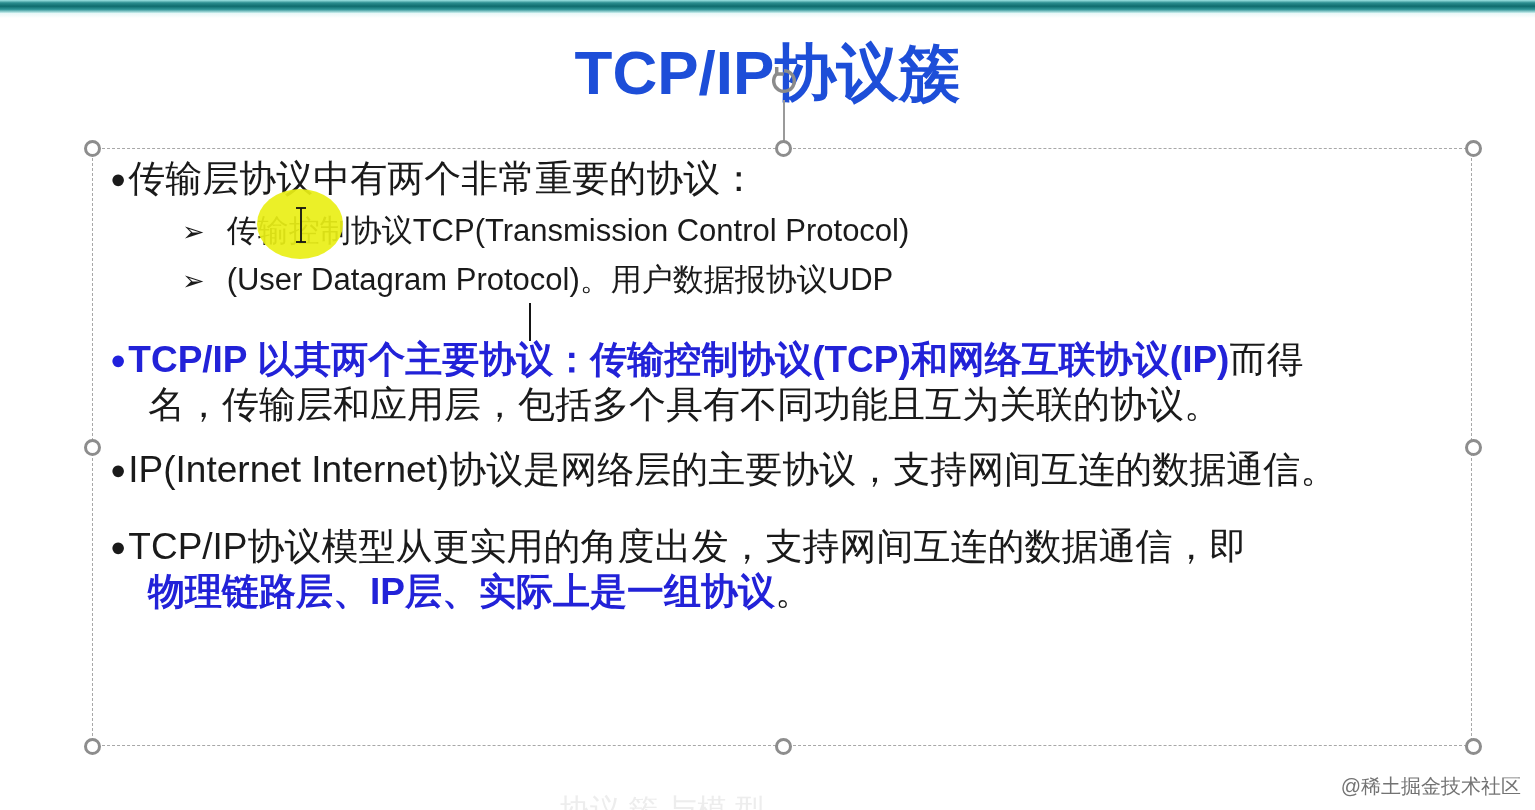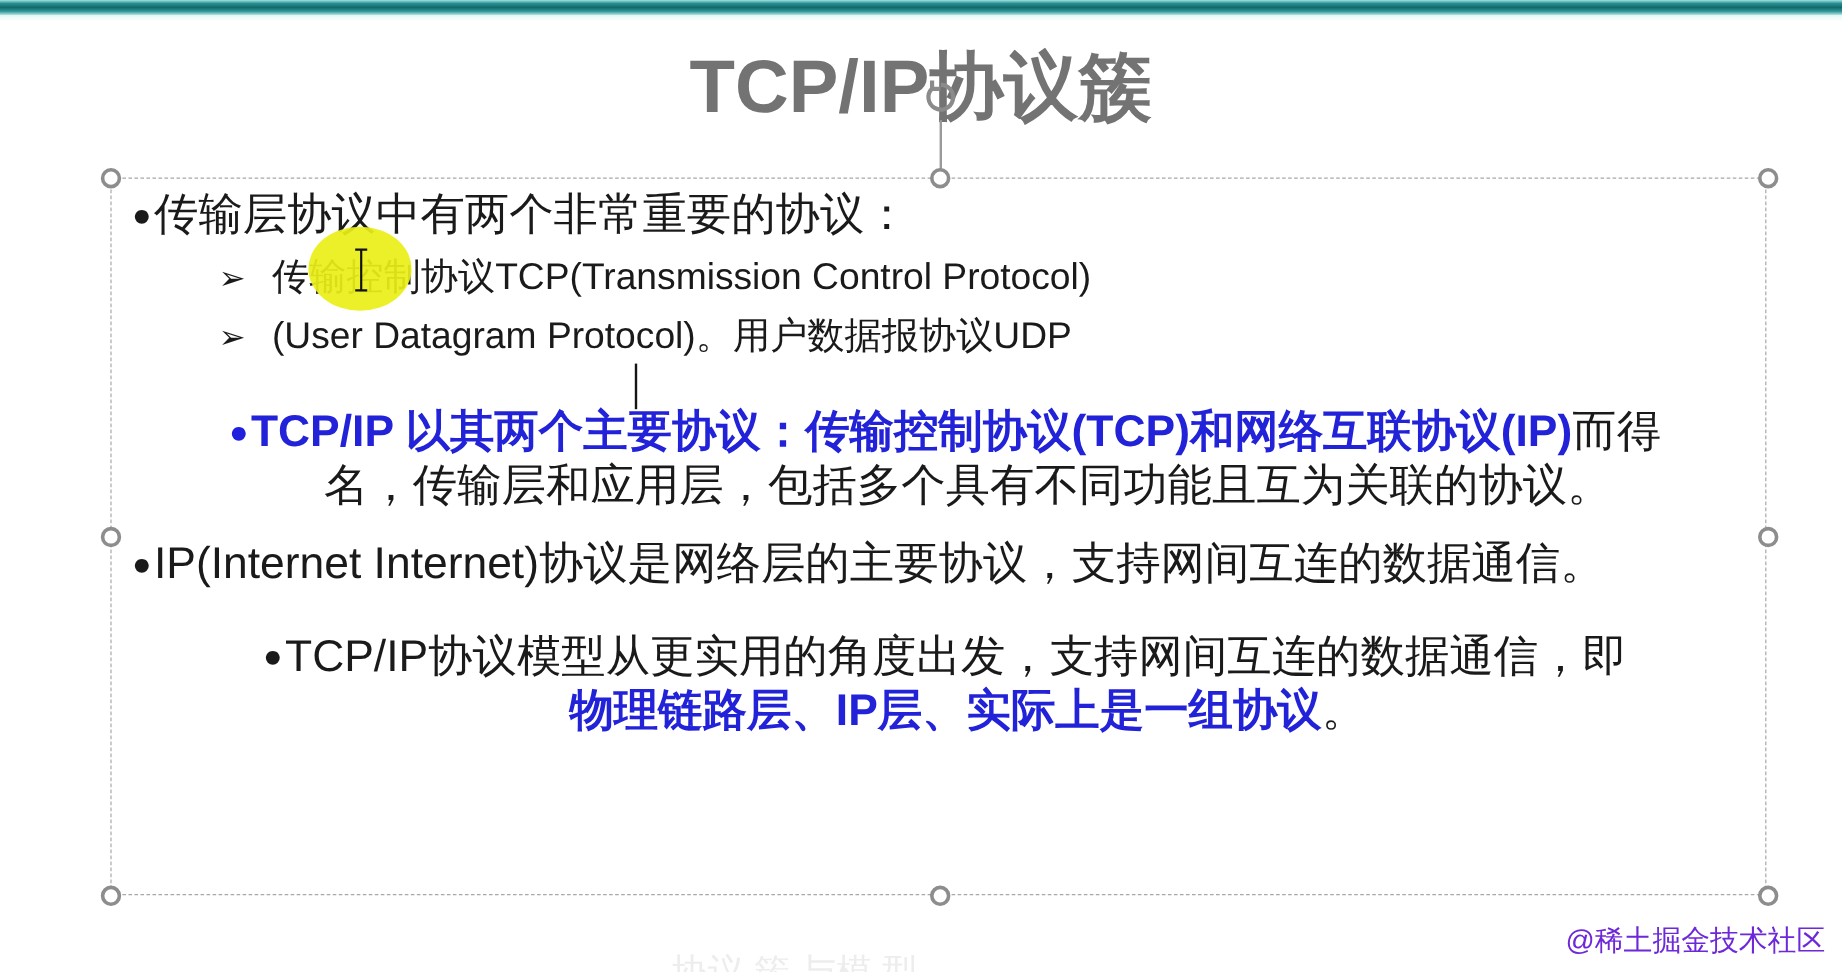--- a/index.html
+++ b/index.html
@@ -37,21 +37,21 @@
   }
 
   
   #slide-title {
     position: absolute;
     left: 0; top: 40px;
     width: 1535px;
     text-align: center;
     font-size: 62px;
     font-weight: bold;
-    color: #737373;
+    color: #1d4ed8;
     letter-spacing: 0px;
     line-height: 1.05;
     white-space: nowrap;
   }
 
   
   #content-box {
     position: absolute;
     left: 92px;
     top: 148px;
@@ -137,21 +137,21 @@
     font-size: 27px;
     margin-right: 22px;
     flex: 0 0 auto;
   }
 
   .para {
     font-size: 37px;
     line-height: 1.22;
     margin: 10px 0 4px 0;
   }
-  .para .row { display: block; white-space: nowrap; text-align: center; }
+  .para .row { display: block; white-space: nowrap; }
   .para .row.indent { padding-left: 38px; }
   .para .row.indent2 { padding-left: 38px; }
 
   .blue-bold {
     color: #2222d8;
     font-weight: bold;
   }
 
   .spacer-a { height: 14px; }
   .spacer-b { height: 20px; }
@@ -184,22 +184,22 @@
     width: 2px;
     height: 38px;
     background: #151515;
   }
 
   
   #watermark {
     position: absolute;
     right: 14px;
     bottom: 10px;
-    font-size: 24px;
-    color: #6d28d9;
+    font-size: 20px;
+    color: #737373;
     white-space: nowrap;
   }
 
   
   #ghost-strip {
     position: absolute;
     left: 560px;
     bottom: -6px;
     width: 420px;
     height: 26px;

